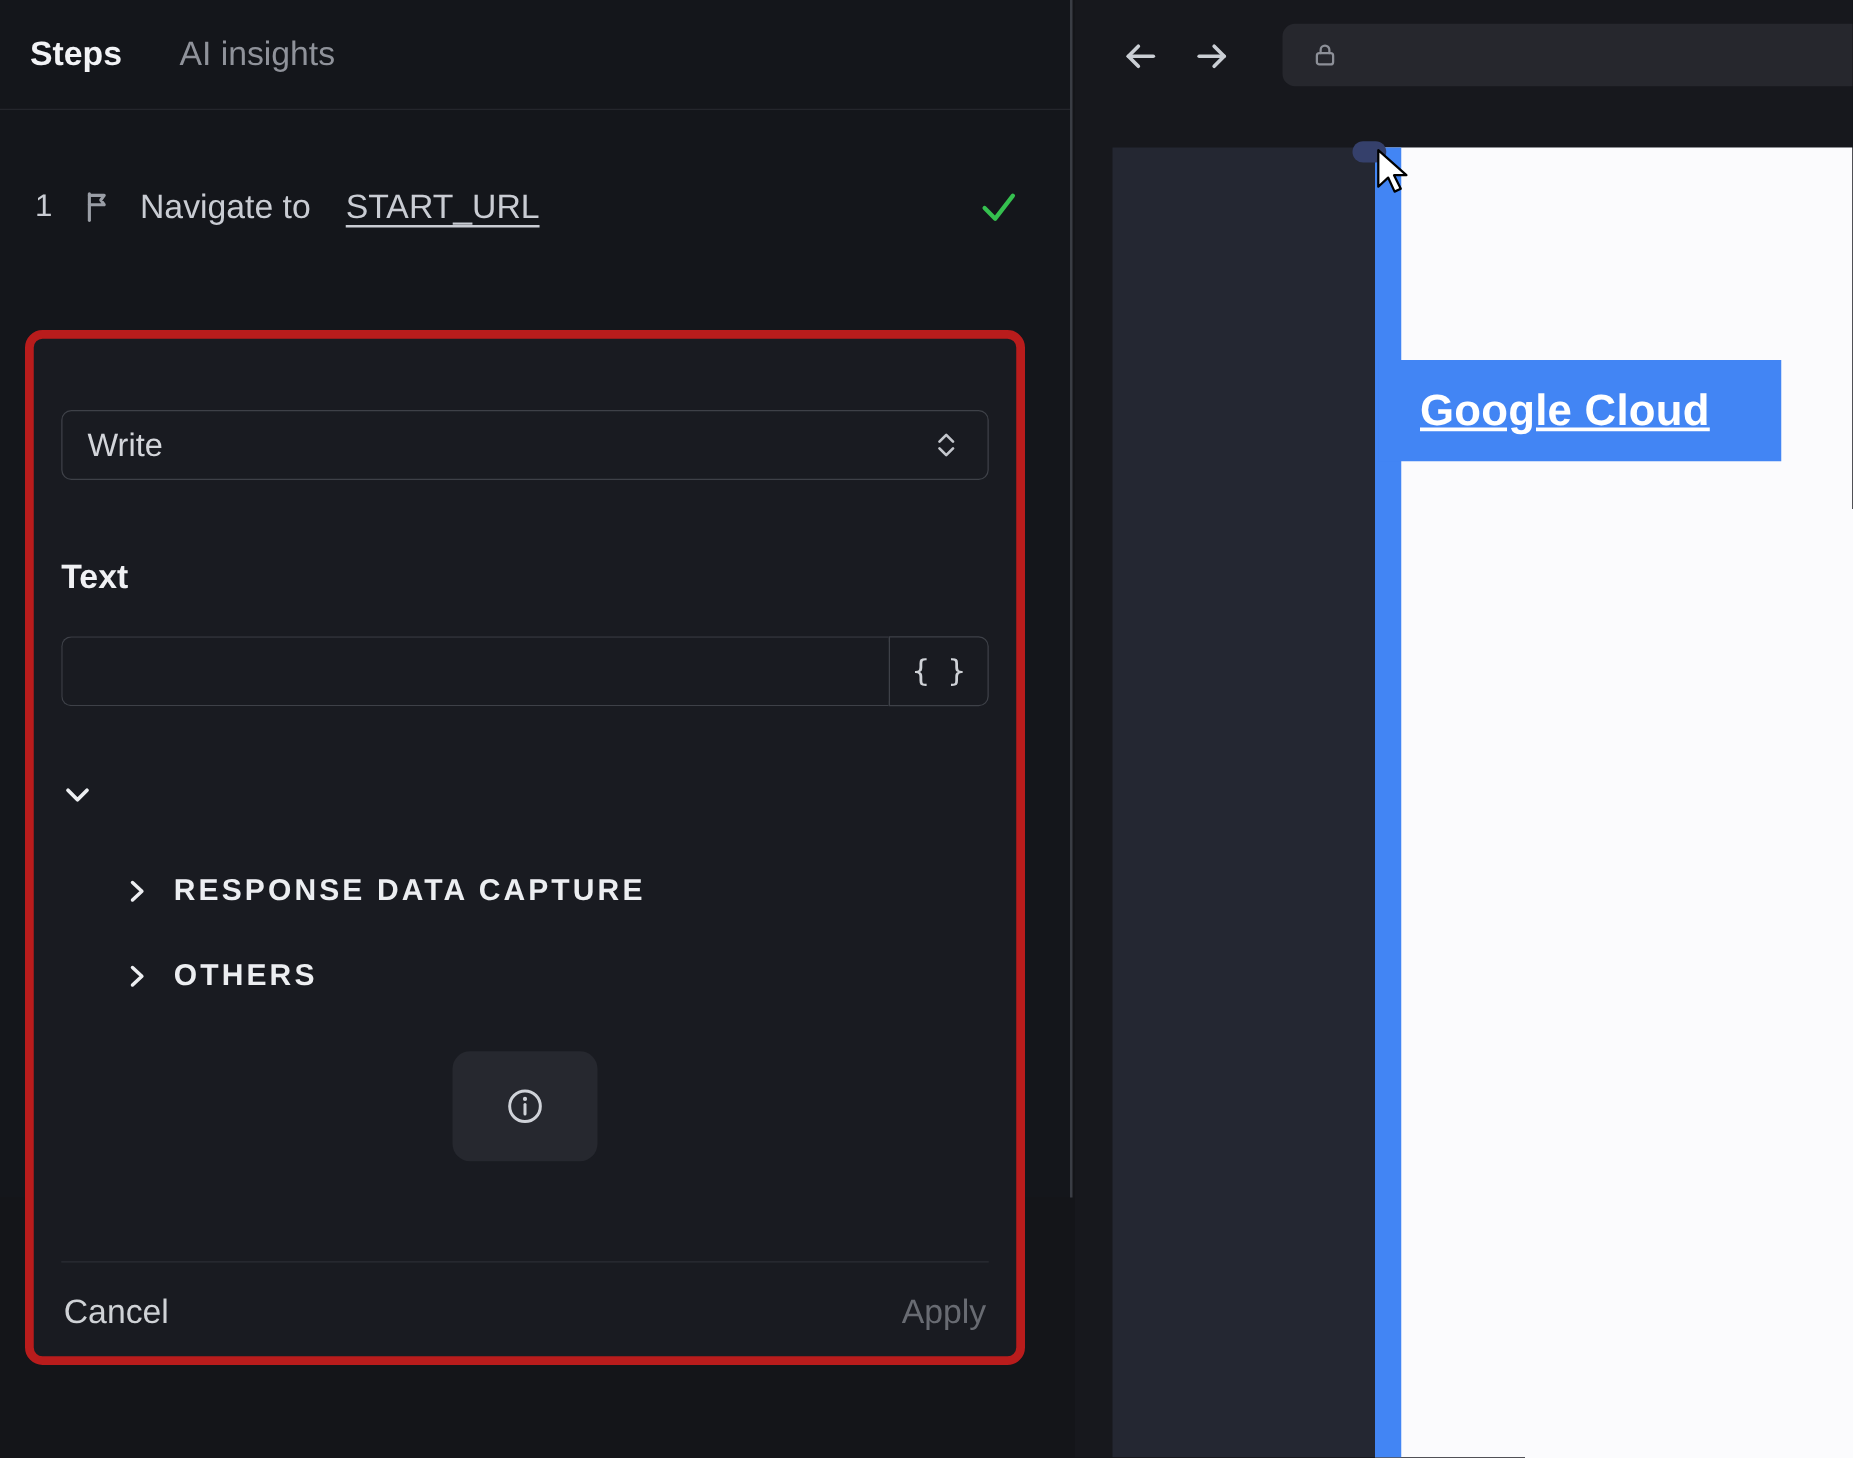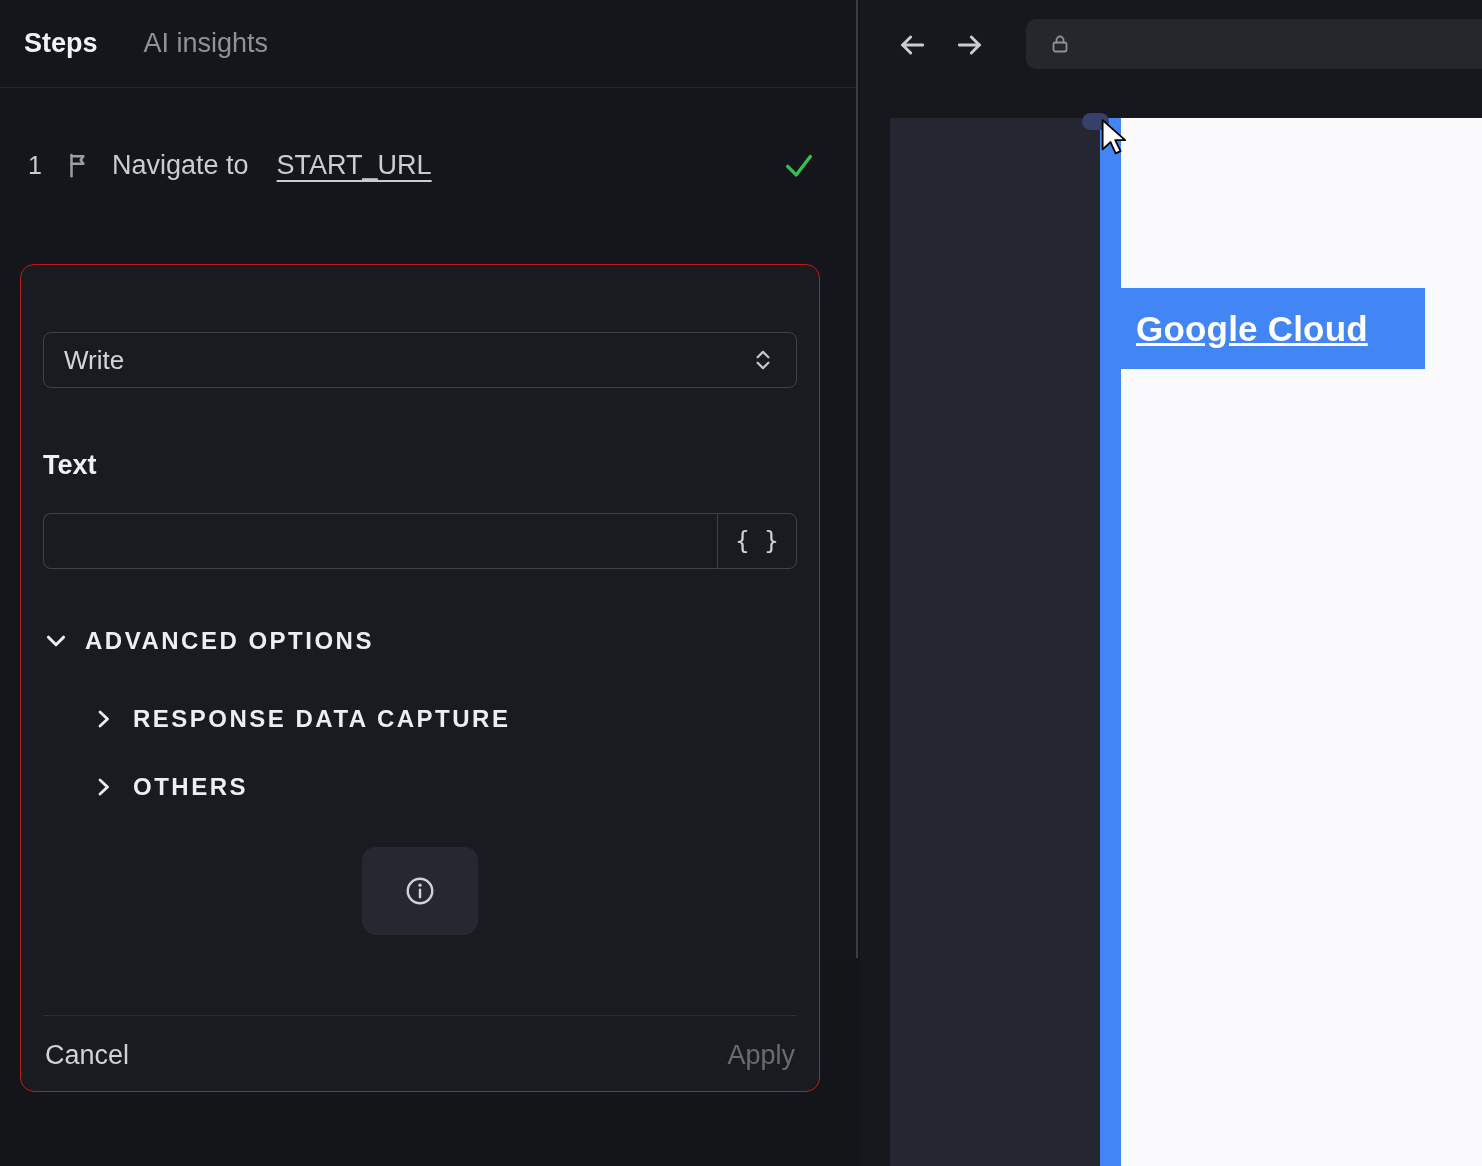--- a/index.html
+++ b/index.html
@@ -31,22 +31,22 @@
   .step-number{ font-size:25px; color:#c9ccd3; width:22px; text-align:center; }
   .step-label{ font-size:27px; color:#c9ccd3; }
   .step-link{
     font-size:27px; color:#c9ccd3;
     text-decoration:underline; text-underline-offset:6px; margin-left:10px;
   }
   .step-check{ margin-left:auto; }
 
   .card{
     position:absolute; left:20px; top:264px; width:800px; height:828px;
-    background:#191b21; border:1px solid #b91c1c; border-radius:14px;
-    padding:10px 22px; overflow:hidden;
+    background:#191b21; border:7px solid #b91c1c; border-radius:14px;
+    padding:0 22px; overflow:hidden;
   }
   .action-select{
     margin-top:57px; height:56px;
     border:1px solid #3e4148; border-radius:8px;
     display:flex; align-items:center; justify-content:space-between;
     padding:0 20px; cursor:pointer; background:transparent;
   }
   .action-select-value{ font-size:26px; color:#d3d5da; }
 
   .text-label{ margin-top:62px; font-size:27px; font-weight:700; color:#f0f1f4; }
@@ -181,21 +181,20 @@
         <span>{ }</span>
       </button>
     </div>
 
     <div class="advanced-row">
       <span>
         <svg width="26" height="26" viewBox="0 0 24 24" fill="none" stroke="#eceef1" stroke-width="2.8" stroke-linecap="round" stroke-linejoin="round">
           <polyline points="5,8.5 12,15.5 19,8.5"></polyline>
         </svg>
       </span>
-      <span class="opt-heading">ADVANCED OPTIONS</span>
     </div>
 
     <div class="section-row">
       <span>
         <svg width="24" height="24" viewBox="0 0 24 24" fill="none" stroke="#eceef1" stroke-width="2.8" stroke-linecap="round" stroke-linejoin="round">
           <polyline points="9,5 16.5,12 9,19"></polyline>
         </svg>
       </span>
       <span class="opt-heading">RESPONSE DATA CAPTURE</span>
     </div>

